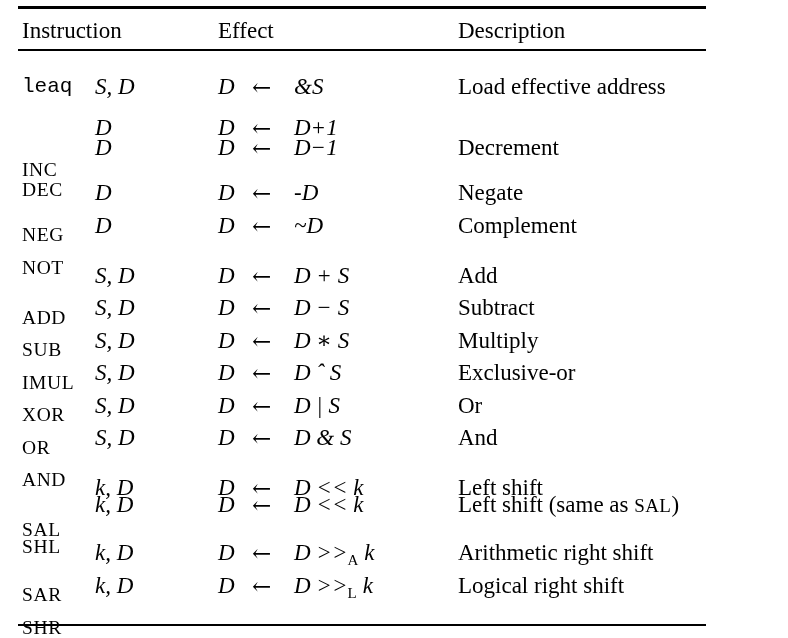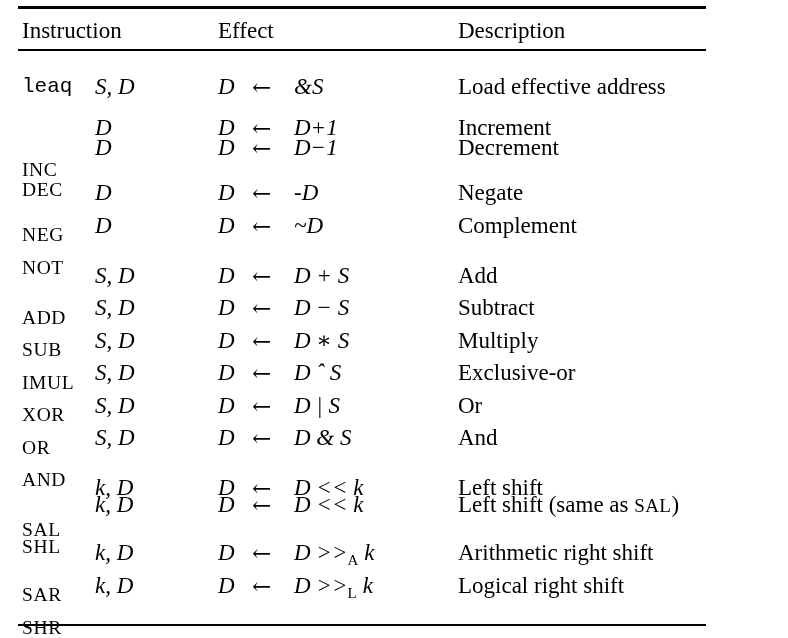--- a/index.html
+++ b/index.html
@@ -145,21 +145,20 @@
         <span class="cell col-eff-arrow arrow">←</span>
         <span class="cell col-eff-expr math">&amp;S</span>
         <span class="cell col-desc desc">Load effective address</span>
       </div>
       <div class="row" style="top: 112px;">
         <span class="cell col-mnemonic mnemonic smallcaps-text">INC</span>
         <span class="cell col-operands math">D</span>
         <span class="cell col-eff-dest math">D</span>
         <span class="cell col-eff-arrow arrow">←</span>
         <span class="cell col-eff-expr math">D+1</span>
-        <span class="cell col-desc desc">Increment</span>
       </div>
       <div class="row" style="top: 132px; padding-left: 40px;">
         <span class="cell col-mnemonic mnemonic smallcaps-text">DEC</span>
         <span class="cell col-operands math">D</span>
         <span class="cell col-eff-dest math">D</span>
         <span class="cell col-eff-arrow arrow">←</span>
         <span class="cell col-eff-expr math">D−1</span>
         <span class="cell col-desc desc">Decrement</span>
       </div>
       <div class="row" style="top: 177px; padding-left: 22px;">

